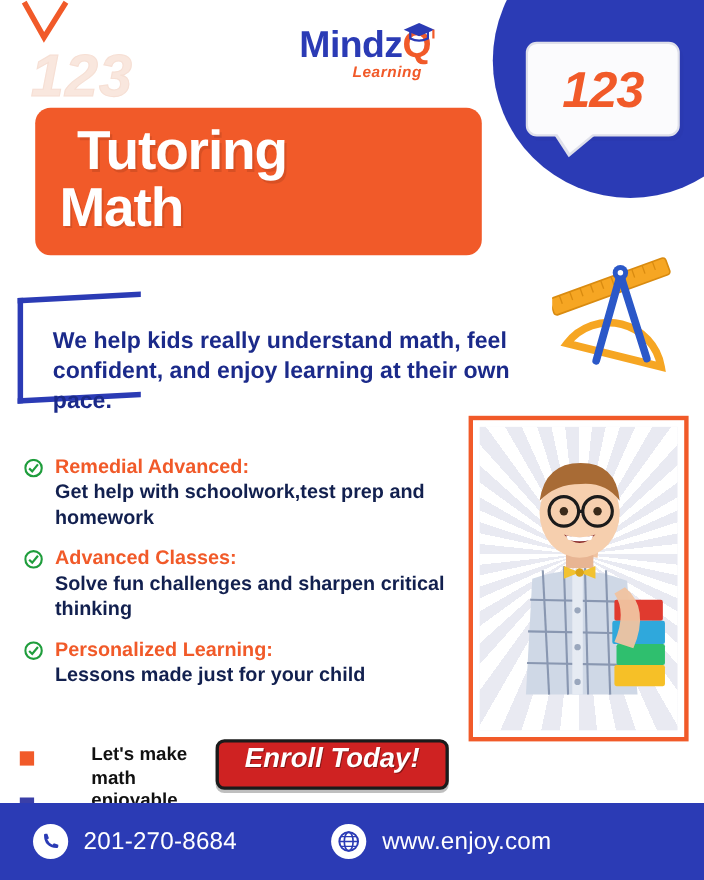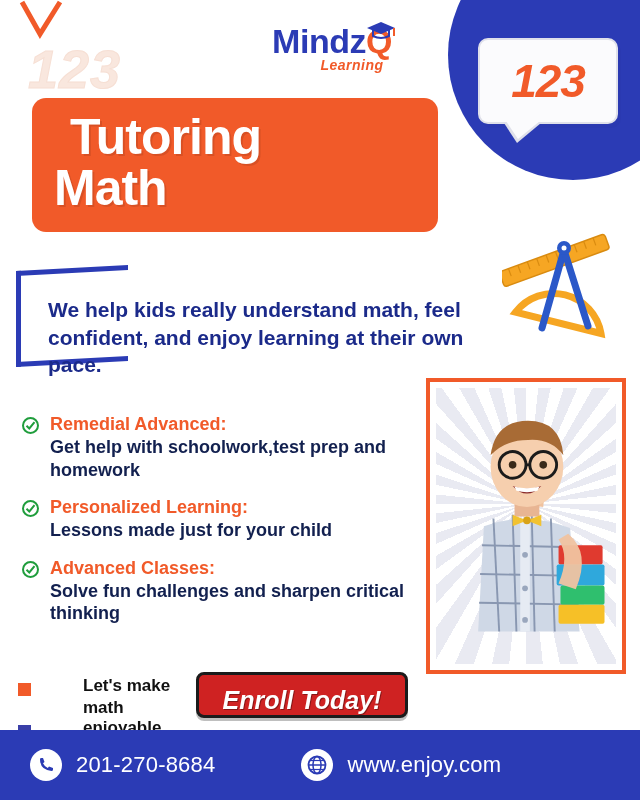--- a/index.html
+++ b/index.html
@@ -259,21 +259,21 @@
     position: absolute;
     left: 196px;
     top: 672px;
     width: 212px;
     height: 46px;
     background: #cf2222;
     border: 3px solid #1b1b1b;
     border-radius: 8px;
     z-index: 5;
     display: flex;
-    align-items: flex-end;
+    align-items: flex-start;
     justify-content: center;
     box-shadow: 0 3px 0 rgba(0,0,0,0.25);
   }
   .enroll-btn span {
     color: #ffffff;
     font-size: 25px;
     font-weight: bold;
     font-style: italic;
     text-shadow: 1px 1px 0 rgba(0,0,0,0.35);
   }
@@ -388,33 +388,33 @@
       <div class="feature-desc">Get help with schoolwork,test prep and homework</div>
     </div>
 
     <div class="feature">
       <span class="feature-check">
         <svg width="17" height="17" viewBox="0 0 17 17">
           <circle cx="8.5" cy="8.5" r="7.5" fill="none" stroke="#1f9d3c" stroke-width="2"></circle>
           <path d="M4.5 8.8 L7.3 11.5 L12.5 5.2" fill="none" stroke="#1f9d3c" stroke-width="2"></path>
         </svg>
       </span>
-      <div class="feature-title">Personalized Learning:</div>
-      <div class="feature-desc">Lessons made just for your child</div>
+      <div class="feature-title">Advanced Classes:</div>
+      <div class="feature-desc">Solve fun challenges and sharpen critical thinking</div>
     </div>
 
     <div class="feature">
       <span class="feature-check">
         <svg width="17" height="17" viewBox="0 0 17 17">
           <circle cx="8.5" cy="8.5" r="7.5" fill="none" stroke="#1f9d3c" stroke-width="2"></circle>
           <path d="M4.5 8.8 L7.3 11.5 L12.5 5.2" fill="none" stroke="#1f9d3c" stroke-width="2"></path>
         </svg>
       </span>
-      <div class="feature-title">Advanced Classes:</div>
-      <div class="feature-desc">Solve fun challenges and sharpen critical thinking</div>
+      <div class="feature-title">Personalized Learning:</div>
+      <div class="feature-desc">Lessons made just for your child</div>
     </div>
   </div>
 
   <div class="photo-frame">
     <div class="photo-inner">
       <div class="rays"></div>
       <svg class="kid" viewBox="0 0 188 284" preserveAspectRatio="xMidYMax meet">
 
         <path d="M96 118 L104 62 L118 60 L112 120 Z" fill="#f0c3a0"></path>
         <circle cx="111" cy="56" r="9" fill="#f0c3a0"></circle>

